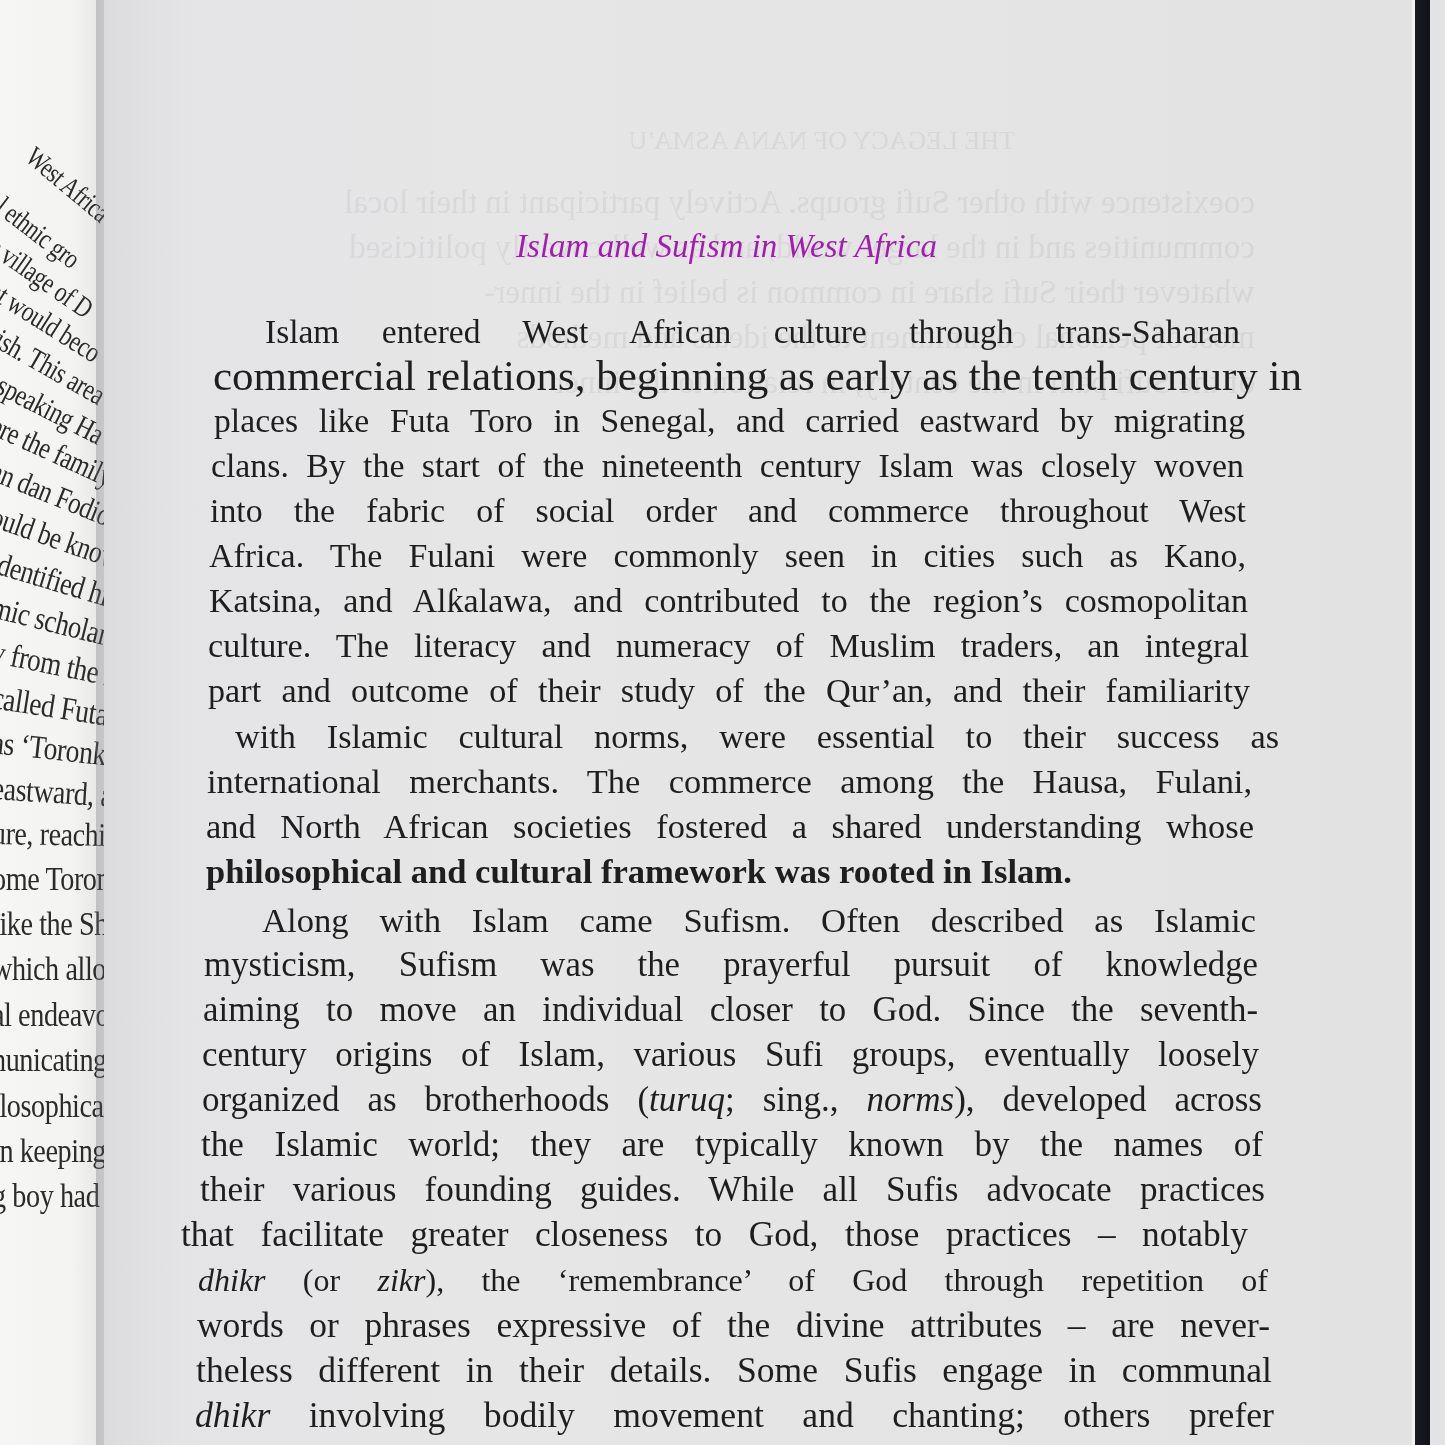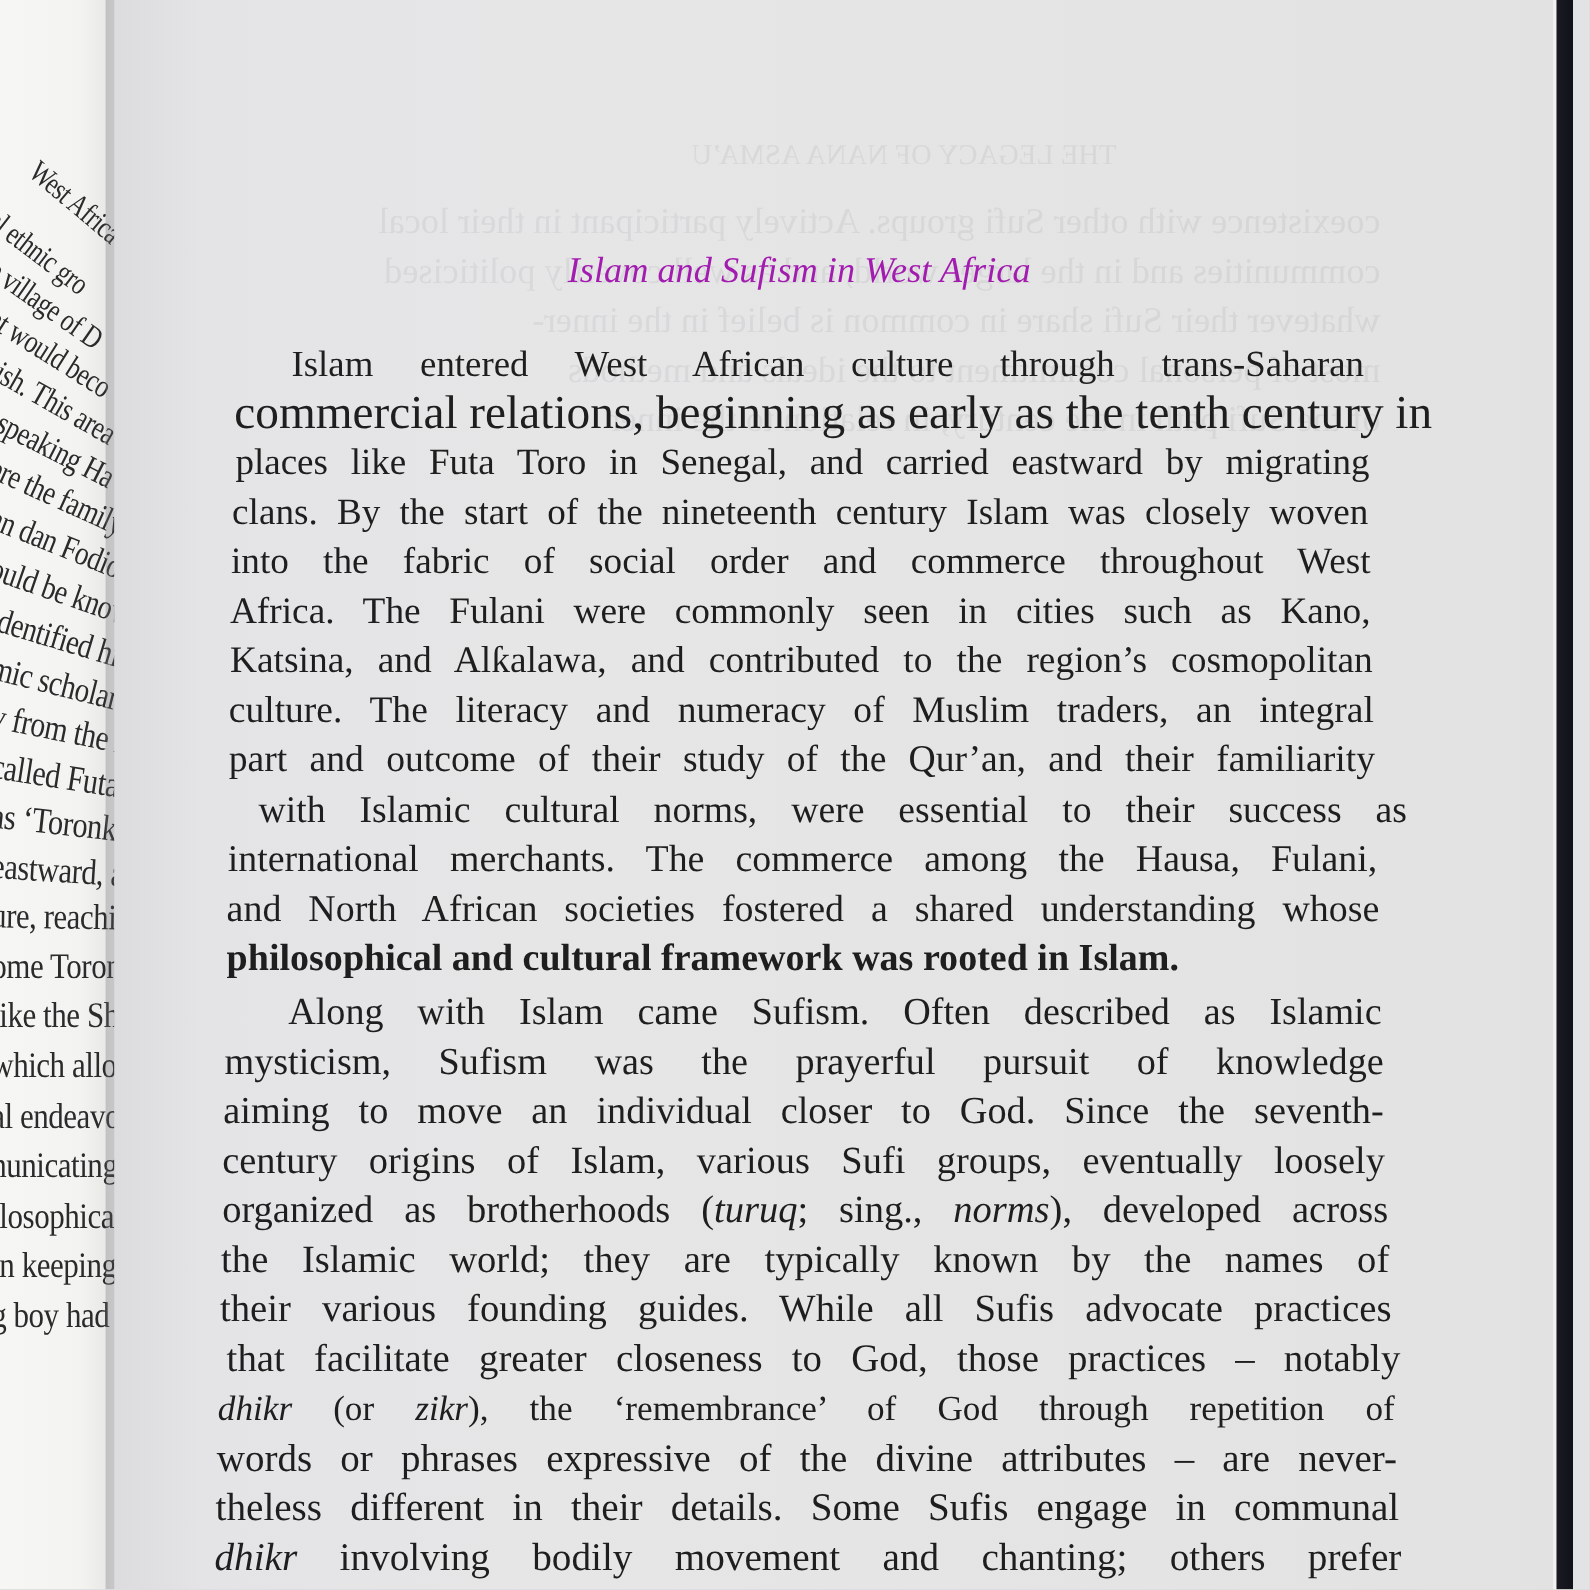--- a/index.html
+++ b/index.html
@@ -202,19 +202,19 @@
       <div class="line" style="top: 449px; left: 207px; width: 1045px; font-size: 34.4px;">international merchants. The commerce among the Hausa, Fulani,</div>
       <div class="line" style="top: 494px; left: 206px; width: 1048px; font-size: 34.49px;">and North African societies fostered a shared understanding whose</div>
       <div class="line last" style="top: 539px; left: 206px; font-size: 34.58px; font-weight: bold;">philosophical and cultural framework was rooted in Islam.</div>
       <div class="line" style="top: 588px; left: 262px; width: 994px; font-size: 34.67px;">Along with Islam came Sufism. Often described as Islamic</div>
       <div class="line" style="top: 633px; left: 204px; width: 1054px; font-size: 34.76px;">mysticism, Sufism was the prayerful pursuit of knowledge</div>
       <div class="line" style="top: 678px; left: 203px; width: 1055px; font-size: 34.85px;">aiming to move an individual closer to God. Since the seventh-</div>
       <div class="line" style="top: 723px; left: 202px; width: 1057px; font-size: 34.94px;">century origins of Islam, various Sufi groups, eventually loosely</div>
       <div class="line" style="top: 768px; left: 202px; width: 1060px; font-size: 35.03px;">organized as brotherhoods (<em>turuq</em>; sing., <em>norms</em>), developed across</div>
       <div class="line" style="top: 813px; left: 201px; width: 1062px; font-size: 35.12px;">the Islamic world; they are typically known by the names of</div>
       <div class="line" style="top: 858px; left: 200px; width: 1065px; font-size: 35.21px;">their various founding guides. While all Sufis advocate practices</div>
-      <div class="line" style="top: 903px; left: 206px; width: 1067px; font-size: 35.3px;">that facilitate greater closeness to God, those practices – notably</div>
+      <div class="line" style="top: 903px; left: 181px; width: 1067px; font-size: 35.3px;">that facilitate greater closeness to God, those practices – notably</div>
       <div class="line" style="top: 948px; left: 198px; width: 1070px; font-size: 32px;"><em>dhikr</em> (or <em>zikr</em>), the ‘remembrance’ of God through repetition of</div>
       <div class="line" style="top: 993px; left: 197px; width: 1073px; font-size: 35.48px;">words or phrases expressive of the divine attributes – are never-</div>
       <div class="line" style="top: 1038px; left: 196px; width: 1076px; font-size: 35.57px;">theless different in their details. Some Sufis engage in communal</div>
       <div class="line" style="top: 1083px; left: 195px; width: 1079px; font-size: 35.66px;"><em>dhikr</em> involving bodily movement and chanting; others prefer</div>
     </div>
 </div>
 
 </body></html>

